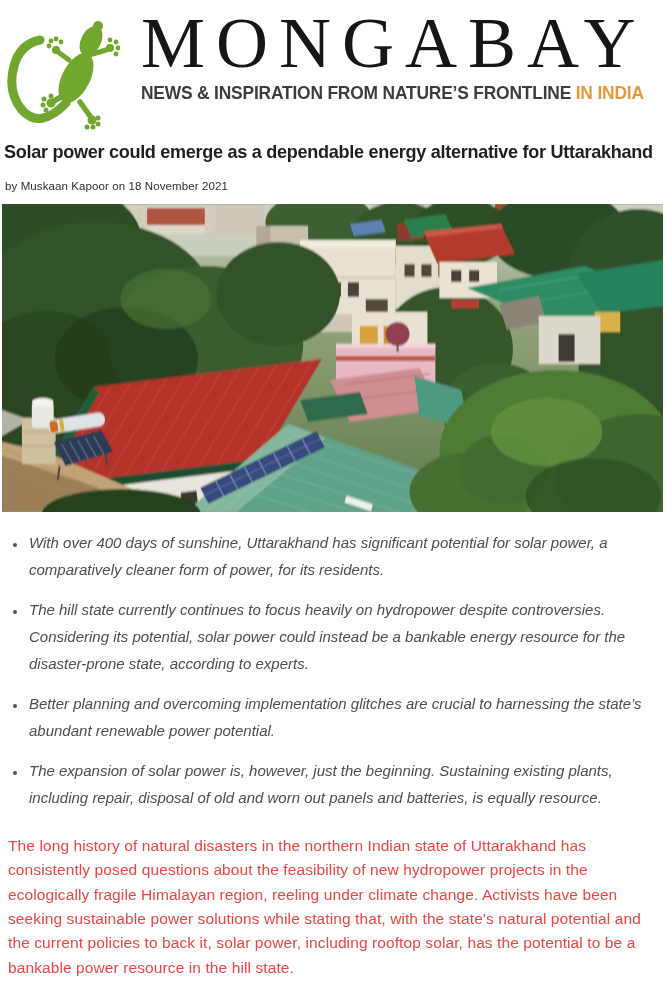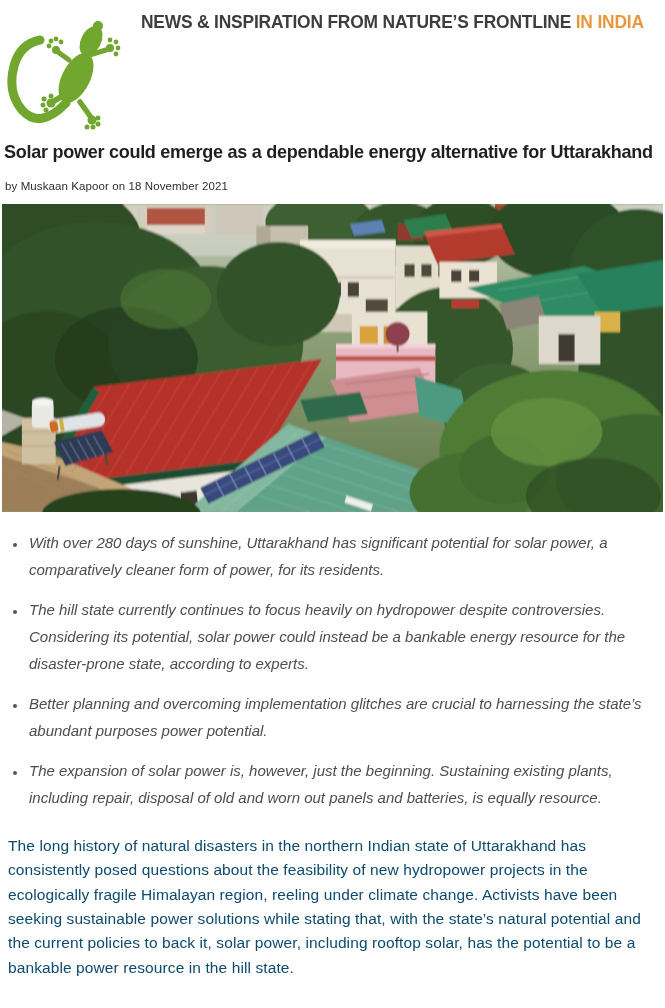--- a/index.html
+++ b/index.html
@@ -30,21 +30,21 @@
   
   .hero{display:block;margin:12px 0 0 2px;width:661px;height:308px;background:#8fa078;}
   
   .bullets{margin:17px 0 0 0;padding:0 10px 0 27px;list-style:disc;}
   .bullets li{
     font-style:italic;font-size:15px;line-height:1.8;color:#4d4d4d;
     margin-bottom:13px;padding-left:2px;
   }
   .bullets li::marker{color:#555;font-size:12px;}
   
-  .para{margin:23px 10px 0 8px;font-size:15.5px;line-height:1.57;color:#0c4a6e;letter-spacing:0.1px;}
+  .para{margin:23px 10px 0 8px;font-size:15.5px;line-height:1.57;color:#ef4444;letter-spacing:0.1px;}
 </style>
 </head>
 <body>
 
 <div class="header">
   <a class="logo-link">
 
     <svg class="gecko" width="118" height="128" viewBox="0 0 118 128">
       <g fill="none" stroke="#71a62f">
         <path d="M60 97 Q 34 124 16 104 Q 1 86 8 60 Q 14 38 34 34" stroke-width="9" stroke-linecap="round"></path>
@@ -77,20 +77,21 @@
 
         <path d="M74 96 L84 110" stroke="#71a62f" stroke-width="5.5" fill="none" stroke-linecap="round"></path>
         <circle cx="86" cy="114" r="4.5"></circle>
         <circle cx="92" cy="118" r="2.5"></circle>
           <circle cx="87" cy="121" r="2.5"></circle>
           <circle cx="81" cy="121" r="2.5"></circle>
           <circle cx="92" cy="112" r="2.5"></circle>
       </g>
     </svg>
     <div class="brand-text">
+      <div class="wordmark">MONGABAY</div>
       <div class="tagline"><span>NEWS &amp; INSPIRATION FROM NATURE’S FRONTLINE </span><span class="accent">IN INDIA</span></div>
     </div>
   </a>
 </div>
 
 <h1 class="title">Solar power could emerge as a dependable energy alternative for Uttarakhand</h1>
 <div class="byline">by Muskaan Kapoor on 18 November 2021</div>
 
 <svg class="hero" viewBox="0 0 665 308" preserveAspectRatio="none" role="img">
   <defs>
@@ -275,20 +276,20 @@
     <ellipse cx="642" cy="272" rx="85" ry="62" fill="#3e652e"></ellipse>
     <ellipse cx="472" cy="288" rx="62" ry="40" fill="#456f31"></ellipse>
     <ellipse cx="505" cy="265" rx="45" ry="35" fill="#416a2f"></ellipse>
     <ellipse cx="548" cy="228" rx="56" ry="34" fill="#639140" opacity="0.85"></ellipse>
     <ellipse cx="595" cy="292" rx="68" ry="38" fill="#2f4f26" opacity="0.8"></ellipse>
     <ellipse cx="120" cy="310" rx="80" ry="25" fill="#26421f"></ellipse>
   </g>
 </svg>
 
 <ul class="bullets">
-  <li>With over 280 days of sunshine, Uttarakhand has significant potential for solar power, a comparatively cleaner form of power, for its residents.</li>
+  <li>With over 400 days of sunshine, Uttarakhand has significant potential for solar power, a comparatively cleaner form of power, for its residents.</li>
   <li>The hill state currently continues to focus heavily on hydropower despite controversies. Considering its potential, solar power could instead be a bankable energy resource for the disaster-prone state, according to experts.</li>
-  <li>Better planning and overcoming implementation glitches are crucial to harnessing the state’s abundant purposes power potential.</li>
+  <li>Better planning and overcoming implementation glitches are crucial to harnessing the state’s abundant renewable power potential.</li>
   <li>The expansion of solar power is, however, just the beginning. Sustaining existing plants, including repair, disposal of old and worn out panels and batteries, is equally resource.</li>
 </ul>
 
 <p class="para">The long history of natural disasters in the northern Indian state of Uttarakhand has consistently posed questions about the feasibility of new hydropower projects in the ecologically fragile Himalayan region, reeling under climate change. Activists have been seeking sustainable power solutions while stating that, with the state’s natural potential and the current policies to back it, solar power, including rooftop solar, has the potential to be a bankable power resource in the hill state.</p>
 <p class="para"><span>“Solar has huge potential in Uttarakhand for power generation and heating purposes because of the abundant sunshine received and optimum ambient temperature,” said Debajit Palit, Director, Rural Energy and Livelihoods Division, TERI. Uttarakhand receives between 4-7 kWh/m</span></p>
 
 </body></html>

